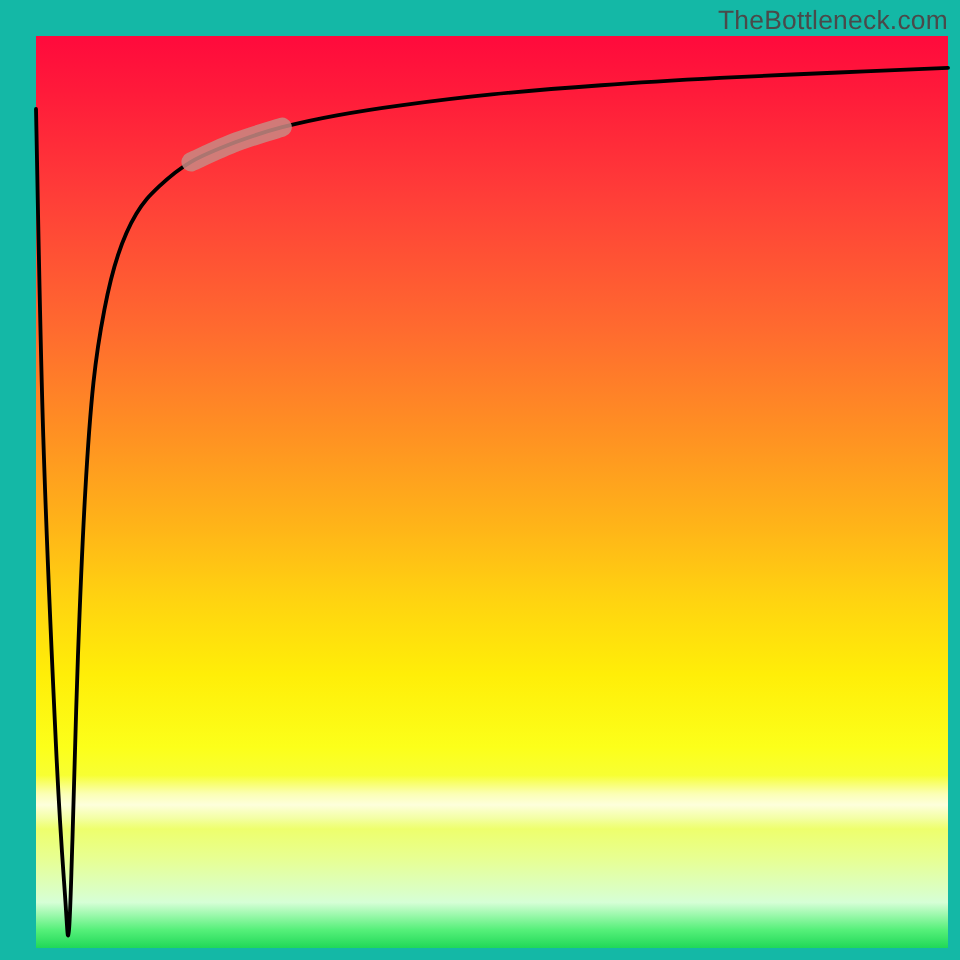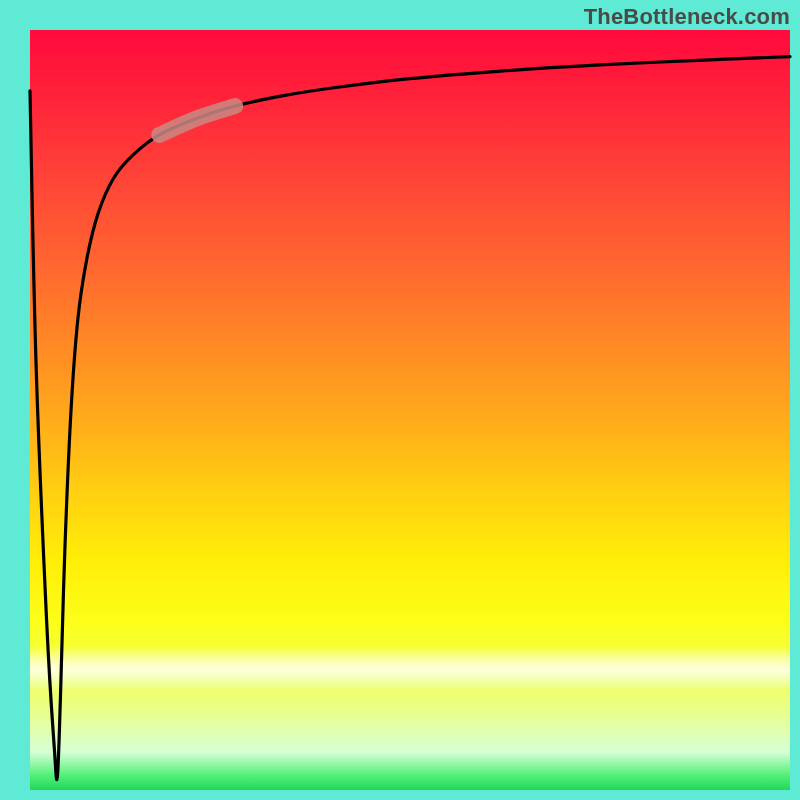--- a/index.html
+++ b/index.html
@@ -8,22 +8,21 @@
     width: 800px;
     height: 800px;
     overflow: hidden;
     background: #000;
     font-family: Arial, Helvetica, sans-serif;
   }
   .frame {
     position: relative;
     width: 800px;
     height: 800px;
-    background: #5eead4;
-    font-weight: bold;
+    background: #14b8a6;
   }
   .plot-area {
     position: absolute;
     left: 30px;
     top: 30px;
     width: 760px;
     height: 760px;
     background: linear-gradient(
       to bottom,
       #ff0a3c 0%,

